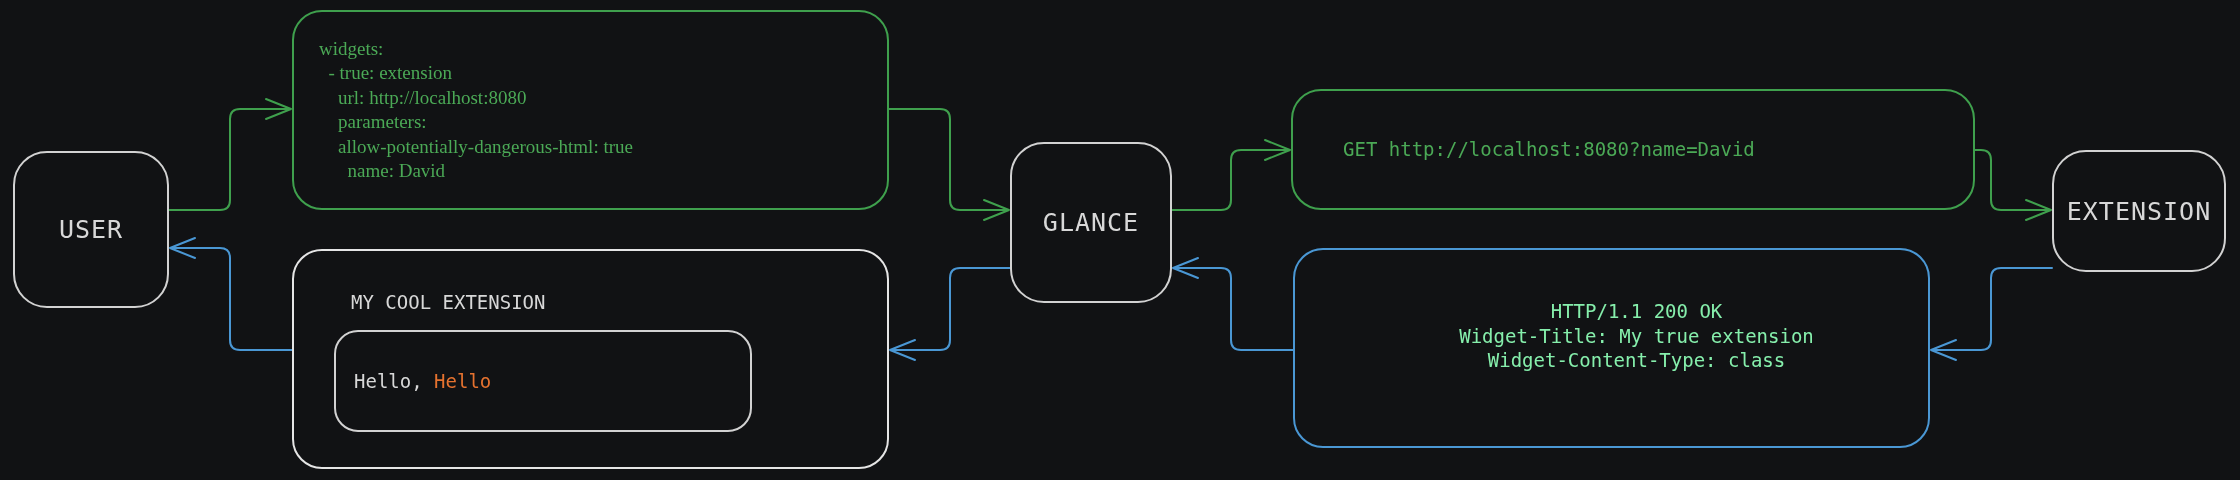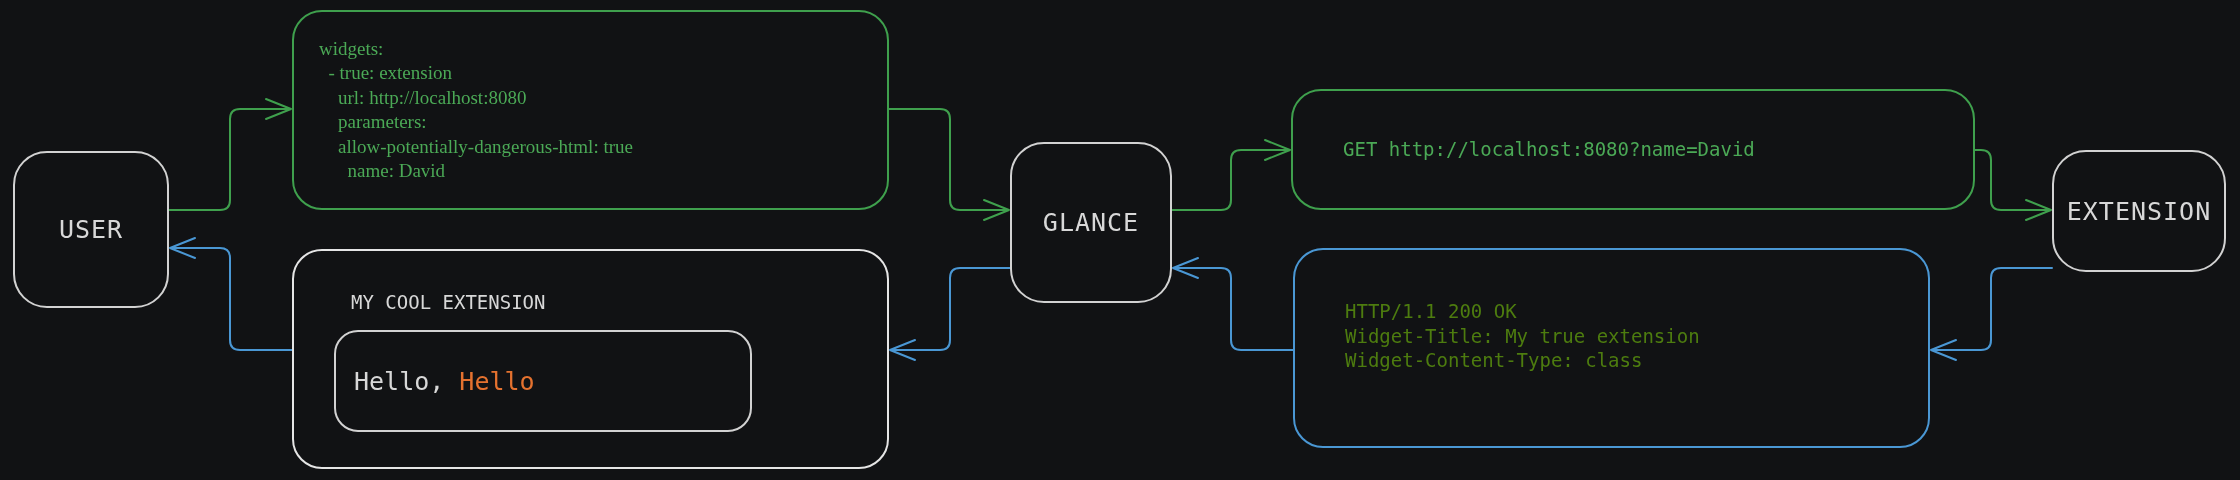--- a/index.html
+++ b/index.html
@@ -25,21 +25,21 @@
   
   .codebox{
     position:absolute;
     border:2px solid;
     border-radius:30px;
     box-sizing:border-box;
     display:flex;flex-direction:column;justify-content:center;
     background:#111214;
   }
   .codebox.green{border-color:#3fa04d;color:#4ba956;}
-  .codebox.blue{border-color:#4a97d4;color:#4d7c0f;}
+  .codebox.blue{border-color:#4a97d4;color:#86efac;align-items:center;}
   .code-line{
     white-space:pre;
     font-size:19px;
     height:24.5px;line-height:24.5px;
   }
   .pad25 .code-line{padding-left:25px;}
   .pad50 .code-line{padding-left:50px;}
   
   #widget-box{
     position:absolute;
@@ -52,21 +52,21 @@
     position:absolute;left:57px;top:39px;
     color:#d8d8d8;font-size:19px;
     height:24.5px;line-height:24.5px;white-space:pre;
   }
   #widget-inner{
     position:absolute;left:40px;top:79px;
     width:418px;height:102px;
     border:2px solid #d2d2d2;border-radius:24px;
     box-sizing:border-box;
     display:flex;align-items:center;
-    font-size:25px;white-space:pre;
+    font-size:19px;white-space:pre;
   }
   #widget-inner .greet{padding-left:18px;color:#d8d8d8;}
   #widget-inner .name{color:#e5722f;}
   
   svg.wires{position:absolute;left:0;top:0;}
   .wire{fill:none;stroke-width:2px;stroke-linecap:round;stroke-linejoin:round;}
   .wire.g{stroke:#3fa04d;}
   .wire.b{stroke:#4a97d4;}
 </style>
 </head>

